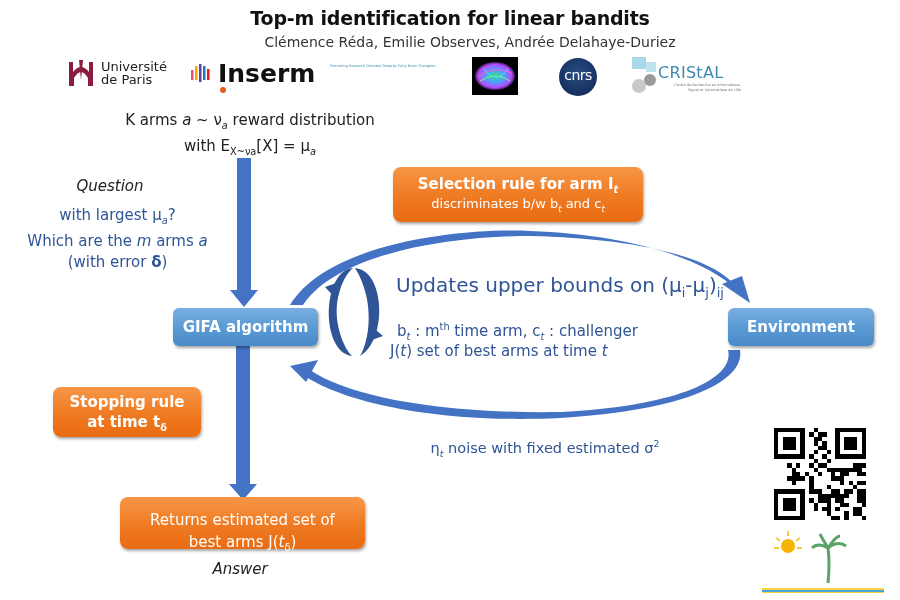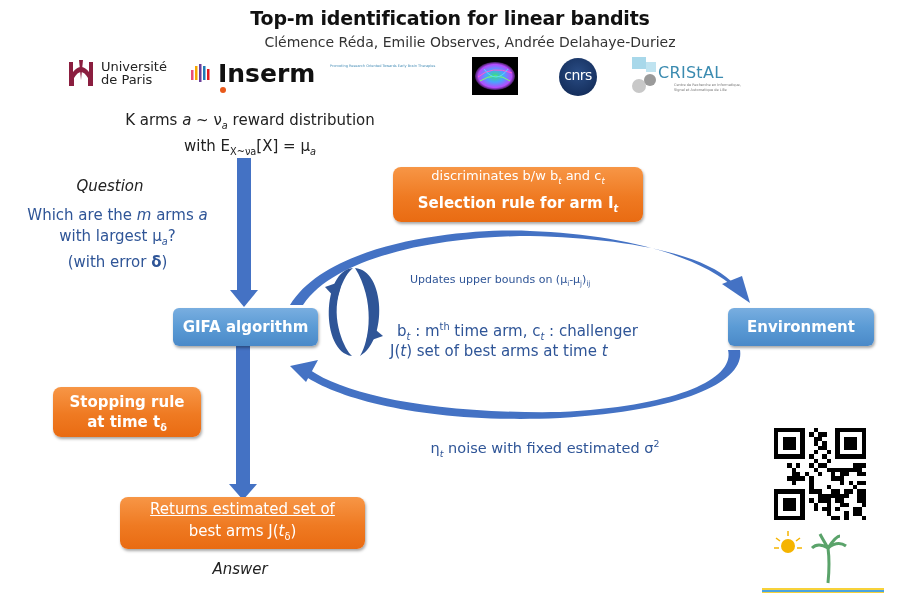--- a/index.html
+++ b/index.html
@@ -71,41 +71,41 @@
     <path d="M6 20 Q20 8 40 16" stroke="#ff5ad0" stroke-width="1" fill="none"></path>
     <path d="M8 24 Q24 14 38 24" stroke="#7dff6a" stroke-width="1" fill="none"></path>
     <path d="M12 12 Q24 28 36 12" stroke="#5ad7ff" stroke-width="1" fill="none"></path>
   </svg>
 </div>
 
 <div class="abs" style="left:559px;top:58px;width:38px;height:38px;border-radius:50%;background:radial-gradient(circle at 50% 40%, #2a4d85, #0e2550);">
   <div class="logo-text" style="position:absolute;left:0;width:38px;top:9px;text-align:center;color:#fff;font-size:14px;letter-spacing:-0.5px;">cnrs</div>
 </div>
 
-<div class="abs" style="left:632px;top:57px;width:110px;height:40px;">
+<div class="abs" style="left:632px;top:57px;width:110px;height:40px;text-align:right;">
   <div style="position:absolute;left:0;top:0;width:14px;height:12px;background:#a8d8ea;"></div>
   <div style="position:absolute;left:14px;top:5px;width:10px;height:10px;background:#bfe3f0;"></div>
   <div style="position:absolute;left:0;top:22px;width:14px;height:14px;border-radius:50%;background:#c8c8c8;"></div>
   <div style="position:absolute;left:12px;top:17px;width:12px;height:12px;border-radius:50%;background:#9a9a9a;"></div>
   <div class="logo-text" style="position:absolute;left:26px;top:6px;font-size:16px;color:#3b8bb0;letter-spacing:0.3px;">CRIStAL</div>
   <div class="logo-text" style="position:absolute;left:42px;top:26px;font-size:3.5px;color:#777;line-height:5px;white-space:nowrap;">
     <div>Centre de Recherche en Informatique,</div>
     <div>Signal et Automatique de Lille</div>
   </div>
 </div>
 
 <div class="abs dark-txt" style="left:95px;width:310px;top:110px;text-align:center;font-size:15px;line-height:20px;">
   <div><span>K arms </span><i>a</i><span> ~ ν</span><sub><i>a</i></sub><span> reward distribution</span></div>
   <div><span>with E</span><sub>X~νa</sub><span>[X] = μ</span><sub><i>a</i></sub></div>
 </div>
 
 <div class="abs dark-txt" style="left:40px;width:140px;top:177px;text-align:center;font-size:15px;font-style:italic;">Question</div>
 <div class="abs blue-txt" style="left:5px;width:225px;top:205px;text-align:center;font-size:15px;line-height:21px;">
+  <div><span>with largest μ</span><sub><i>a</i></sub><span>?</span></div>
   <div><span>Which are the </span><i>m</i><span> arms </span><i>a</i></div>
-  <div><span>with largest μ</span><sub><i>a</i></sub><span>?</span></div>
   <div><span>(with error </span><b>δ</b><span>)</span></div>
 </div>
 
 <svg class="abs" style="left:0;top:0;" width="900" height="600" viewBox="0 0 900 600">
   <defs>
     <linearGradient id="arcg" x1="0" y1="0" x2="1" y2="0">
       <stop offset="0" stop-color="#2f5597"></stop>
       <stop offset="0.5" stop-color="#4472c4"></stop>
       <stop offset="1" stop-color="#2f5597"></stop>
     </linearGradient>
@@ -133,43 +133,43 @@
 
   <g>
     <path d="M353 268 C 322 270, 320 352, 352 356 C 345 350, 330 320, 340 290 C 343 280, 348 272, 353 268 Z" fill="#2f5597"></path>
     <path d="M355 268 C 385 270, 388 340, 360 356 C 370 340, 375 300, 355 268 Z" fill="#2f5597"></path>
     <polygon points="325,287 342,281 337,300" fill="#2f5597"></polygon>
     <polygon points="383,336 366,342 370,325" fill="#2f5597"></polygon>
   </g>
 </svg>
 
 <div class="abs box-orange" style="left:393px;top:167px;width:250px;height:55px;">
+  <div style="font-size:15px;font-weight:bold;margin-top:8px;"><span>Selection rule for arm I</span><sub><i>t</i></sub></div>
   <div style="font-size:13px;margin-top:1px;"><span>discriminates b/w b</span><sub><i>t</i></sub><span> and c</span><sub><i>t</i></sub></div>
-  <div style="font-size:15px;font-weight:bold;margin-top:8px;"><span>Selection rule for arm I</span><sub><i>t</i></sub></div>
 </div>
 
 <div class="abs box-blue" style="left:173px;top:308px;width:145px;height:38px;line-height:38px;font-size:15px;">GIFA algorithm</div>
 
 <div class="abs box-blue" style="left:728px;top:308px;width:146px;height:38px;line-height:38px;font-size:15px;">Environment</div>
 
-<div class="abs blue-txt" style="left:410px;top:273px;font-size:11px;white-space:nowrap;"><span>Updates upper bounds on (μ</span><sub>i</sub><span>-μ</span><sub>j</sub><span>)</span><sub>ij</sub></div>
+<div class="abs blue-txt" style="left:396px;top:273px;font-size:20px;white-space:nowrap;"><span>Updates upper bounds on (μ</span><sub>i</sub><span>-μ</span><sub>j</sub><span>)</span><sub>ij</sub></div>
 <div class="abs blue-txt" style="left:397px;top:321px;font-size:15px;white-space:nowrap;"><span>b</span><sub><i>t</i></sub><span> : m</span><sup>th</sup><span> time arm, c</span><sub><i>t</i></sub><span> : challenger</span></div>
 <div class="abs blue-txt" style="left:390px;top:342px;font-size:15px;white-space:nowrap;"><span>J(</span><i>t</i><span>) set of best arms at time </span><i>t</i></div>
 
 <div class="abs box-orange" style="left:53px;top:387px;width:148px;height:50px;font-size:15px;font-weight:bold;line-height:20px;">
   <div style="margin-top:5px;">Stopping rule</div>
   <div><span>at time t</span><sub>δ</sub></div>
 </div>
 
 <div class="abs blue-txt" style="left:395px;width:300px;top:433px;text-align:center;font-size:14.5px;line-height:21px;">
   <div><span>η</span><sub><i>t</i></sub><span> noise with fixed estimated σ</span><sup>2</sup></div>
 </div>
 
 <div class="abs box-orange" style="left:120px;top:497px;width:245px;height:52px;font-size:15px;line-height:22px;">
-  <div style="margin-top:1px;text-decoration:underline;">Returns estimated set of</div>
+  <div style="margin-top:12px;">Returns estimated set of</div>
   <div><span>best arms J(</span><i>t</i><sub>δ</sub><span>)</span></div>
 </div>
 
 <div class="abs dark-txt" style="left:170px;width:140px;top:560px;text-align:center;font-size:15px;font-style:italic;">Answer</div>
 
 <div class="abs" style="left:774px;top:428px;width:93px;height:93px;">
   <div class="qr" id="qr">
       <span style="background: rgb(0, 0, 0);"></span>
       <span style="background: rgb(0, 0, 0);"></span>
       <span style="background: rgb(0, 0, 0);"></span>

